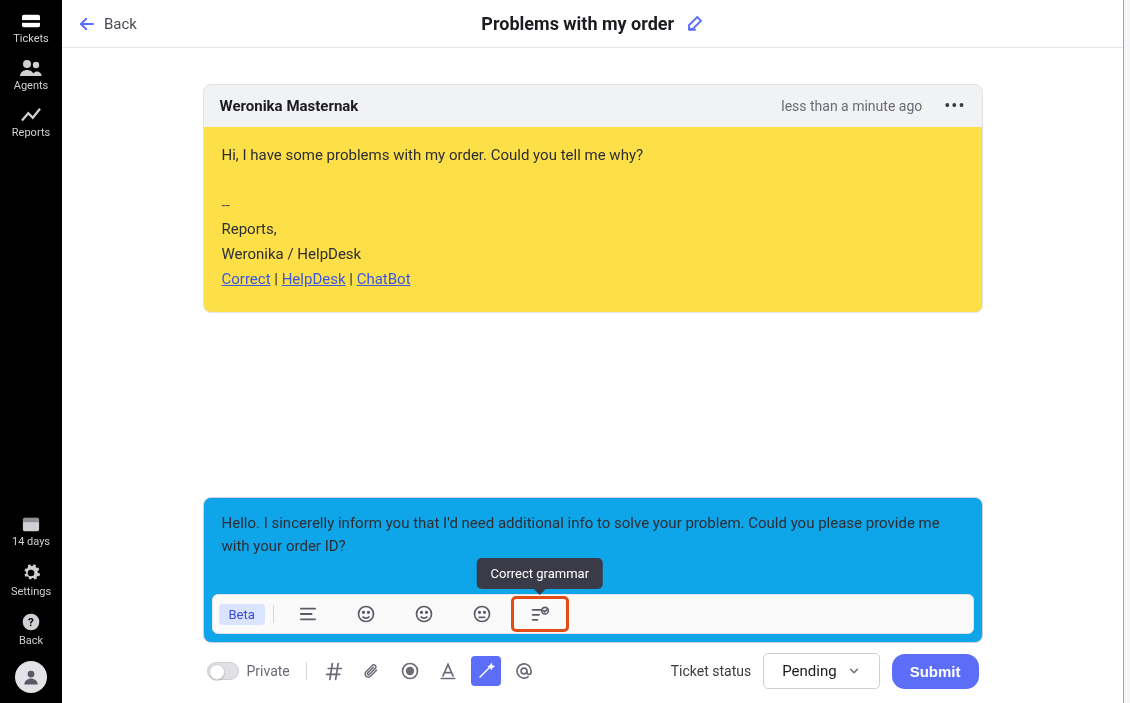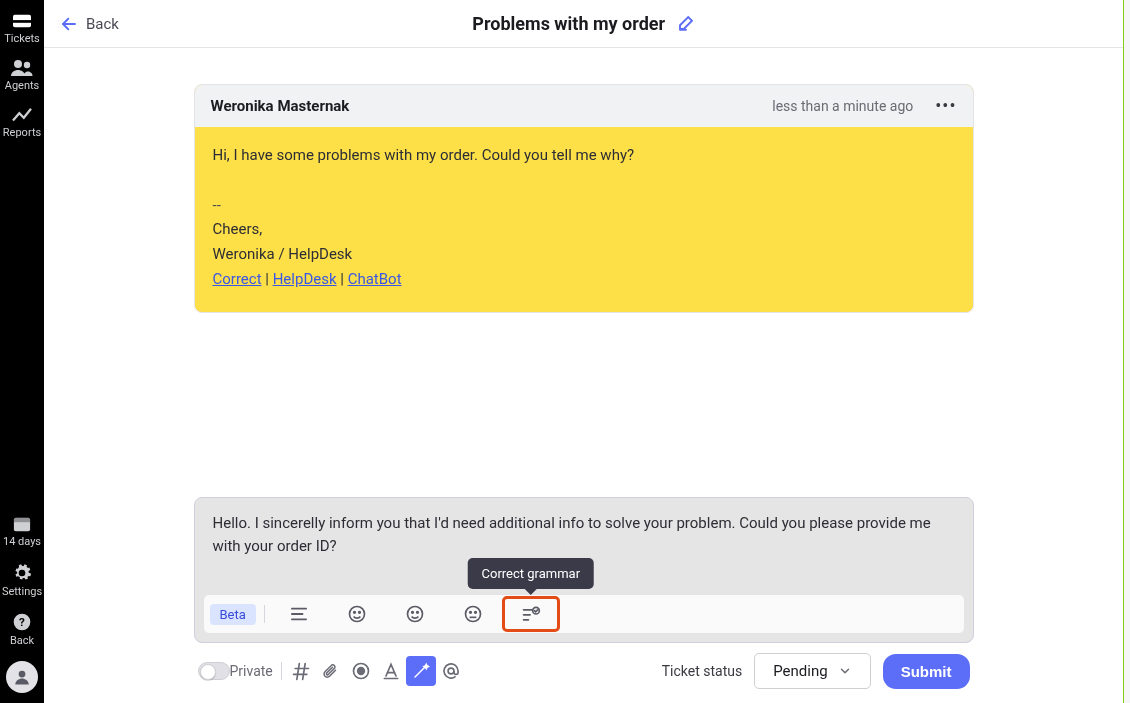--- a/index.html
+++ b/index.html
@@ -1,21 +1,21 @@
 <!DOCTYPE html>
 <html><head>
 <meta charset="utf-8">
 <style>
   * { box-sizing: border-box; margin: 0; padding: 0; }
   html, body { height: 100%; font-family: -apple-system, BlinkMacSystemFont, "Segoe UI", Roboto, Helvetica, Arial, sans-serif; font-size: 14px; color: #1b1b20; }
   body { display: flex; overflow: hidden; background: #fff; }
 
   
   .sidebar {
-    width: 44px;
+    width: 62px;
     background: #000;
     color: #fff;
     display: flex;
     flex-direction: column;
     align-items: center;
     padding-top: 4px;
     flex-shrink: 0;
   }
   .nav-top, .nav-bottom { display: flex; flex-direction: column; align-items: center; width: 100%; }
   .nav-bottom { margin-top: auto; padding-bottom: 10px; }
@@ -74,21 +74,21 @@
   .msg-body a { color: #3a56e4; text-decoration: underline; cursor: pointer; }
   .sig-sep { color: #4a4a55; }
 
   .spacer { flex: 1; min-height: 150px; }
 
   
   .composer-wrap { width: 780px; margin: 0 auto 8px; }
   .composer {
     border: 1px solid #cfd0de;
     border-radius: 8px;
-    background: #e5e5e5;
+    background: #0ea5e9;
     overflow: visible;
   }
   .composer-text {
     padding: 14px 18px 36px;
     font-size: 15px;
     line-height: 1.55;
     min-height: 90px;
     outline: none;
     color: #2d2d35;
   }
@@ -133,20 +133,21 @@
     content: "";
     position: absolute;
     top: 100%; left: 50%; transform: translateX(-50%);
     border: 6px solid transparent;
     border-top-color: #3a3a48;
   }
 
   .action-row {
     display: flex; align-items: center;
     padding: 10px 4px 6px;
+    gap: 8px;
   }
   .toggle {
     width: 32px; height: 18px; border-radius: 9px;
     background: #e0e0e6; border: 1px solid #cfd0d4;
     position: relative; cursor: pointer;
   }
   .toggle::after {
     content: "";
     position: absolute; top: 1px; left: 1px;
     width: 14px; height: 14px;
@@ -260,21 +261,21 @@
     <article class="msg-card">
       <header class="msg-header">
         <span class="msg-author">Weronika Masternak</span>
         <span class="msg-time">less than a minute ago</span>
         <span class="msg-menu">•••</span>
       </header>
       <div class="msg-body">
         <div>Hi, I have some problems with my order. Could you tell me why?</div>
         <br>
         <div class="sig-sep">--</div>
-        <div>Cheers,</div>
+        <div>Reports,</div>
         <div>Weronika / HelpDesk</div>
         <div>
           <a>Correct</a><span> | </span><a>HelpDesk</a><span> | </span><a>ChatBot</a>
         </div>
       </div>
     </article>
 
     <div class="spacer"></div>
 
     <div class="composer-wrap">

